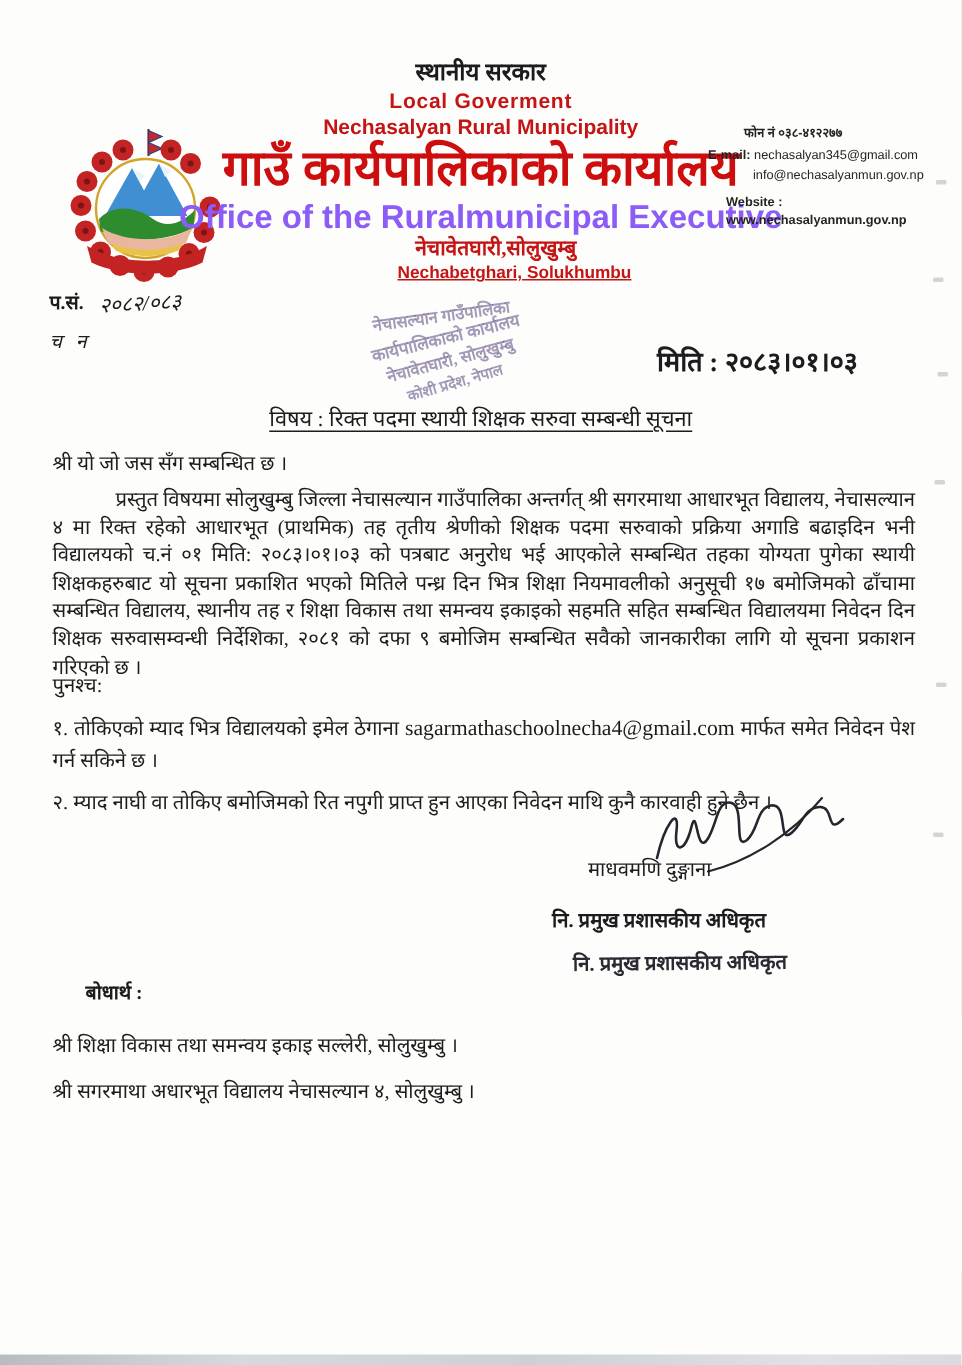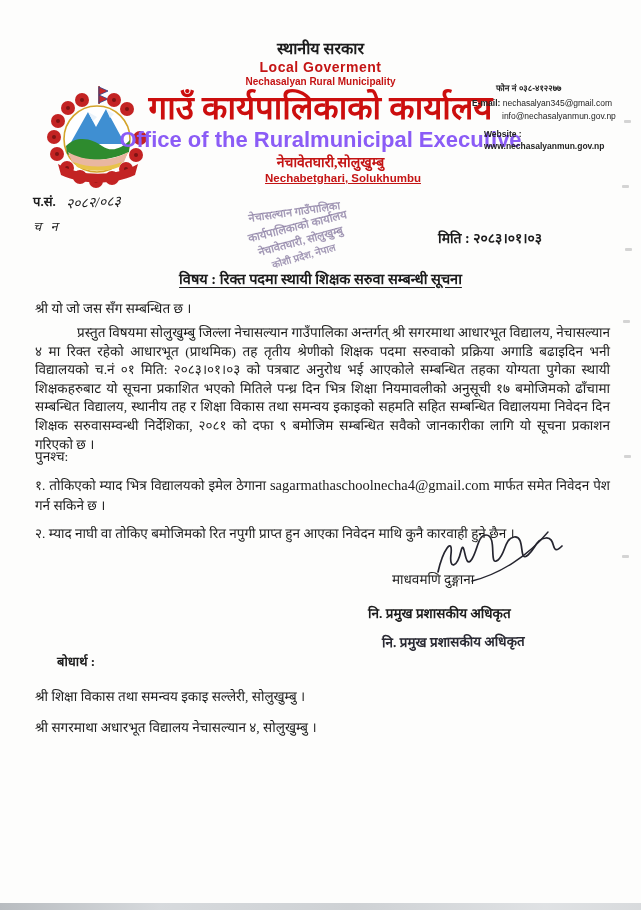--- a/index.html
+++ b/index.html
@@ -11,21 +11,21 @@
     background:#fdfdfc;
     font-family:"Liberation Serif","DejaVu Serif",serif;
     color:#1c1c1c;
     overflow:hidden;
   }
   
   .header-center { position:absolute; top:40px; left:0; width:100%; text-align:center; line-height:1.15; }
   .h-np1 { font-size:16px; font-weight:bold; color:#1c1c1c; }
   .h-en1 { font-family:"Liberation Sans","DejaVu Sans",sans-serif; font-weight:bold; font-size:14px; color:#c41414; margin-top:1px; letter-spacing:.5px; }
   .h-np2 { font-size:16px; font-weight:bold; margin-top:1px; }
-  .h-en2 { font-family:"Liberation Sans","DejaVu Sans",sans-serif; font-weight:bold; font-size:10px; color:#c41414; margin-top:1px; }
+  .h-en2 { font-family:"Liberation Sans","DejaVu Sans",sans-serif; font-weight:bold; font-size:14px; color:#c41414; margin-top:1px; }
   .h-np-big { font-size:33px; font-weight:bold; color:#cc0e0e; margin-top:2px; line-height:1.1; }
   .h-en-big { font-family:"Liberation Sans","DejaVu Sans",sans-serif; font-weight:bold; font-size:22px; color:#8b5cf6; margin-top:1px; }
   .h-place-np { font-size:14px; font-weight:bold; color:#c41414; margin-top:2px;padding-left:20px; }
   .h-place-en { font-family:"Liberation Sans","DejaVu Sans",sans-serif; font-weight:bold; font-size:11.5px; color:#c41414; text-decoration:underline; margin-top:1px;padding-left:45px; }
 
   
   .contact { position:absolute; top:82px; left:472px; width:168px; font-family:"Liberation Sans","DejaVu Sans",sans-serif; font-size:8.5px; color:#242424; line-height:1.45; }
   .contact .phone { padding-left:24px; font-weight:bold; }
   .contact .email-row { display:flex; margin-top:3px; }
   .contact .lbl { font-weight:bold; }
@@ -36,39 +36,39 @@
   .emblem { position:absolute; top:84px; left:44px; }
 
   
   .refblock { position:absolute; top:192px; left:33px; font-size:13px; }
   .ref-line { display:flex; align-items:flex-start; }
   .ref-label { font-weight:bold; }
   .ref-value { margin-left:10px; font-style:italic; transform:rotate(-3deg); font-size:14px; }
   .ref-note { margin-top:6px; font-size:13px; letter-spacing:3px; font-style:italic; }
   .meta-right { position:absolute; top:212px; left:438px; width:180px; }
   .province { text-align:center; font-size:12px; font-weight:bold; }
-  .date-line { margin-top:16px; font-size:14px; font-weight:bold; }
+  .date-line { margin-top:16px; font-size:18px; font-weight:bold; }
 
   
   .stamp {
     position:absolute; top:204px; left:206px; width:186px;
     text-align:center;
     color:rgba(108,92,138,0.62);
     transform:rotate(-12deg);
     font-weight:bold;
     line-height:15px;
     pointer-events:none;
   }
   .stamp .s1 { font-size:11px; transform:rotate(4deg); }
   .stamp .s2 { font-size:11.5px; transform:rotate(-2deg); }
   .stamp .s3 { font-size:11px; transform:rotate(-3deg); }
   .stamp .s4 { font-size:10px; transform:rotate(-4deg); }
 
   
-  .subject { position:absolute; top:268px; left:0; width:100%; text-align:center; font-size:14.5px; font-weight:bold; }
+  .subject { position:absolute; top:268px; left:0; width:100%; text-align:center; font-size:14.5px; font-weight:normal; }
   .subject span { text-decoration:underline; text-underline-offset:3px; }
   .salutation { position:absolute; top:299px; left:35px; font-size:13.5px; }
   .body-para {
     position:absolute; top:324px; left:35px; width:575px;
     font-size:13.5px; line-height:18.6px; text-align:justify; text-indent:42px;
   }
   .postscript { position:absolute; top:447px; left:35px; width:575px; font-size:13.5px; }
   .ps-title { font-size:13.5px; }
   .ps-item1 { margin-top:11px; line-height:19.5px; text-align:justify; }
   .ps-item1 .email-latin { font-size:14.5px; }

